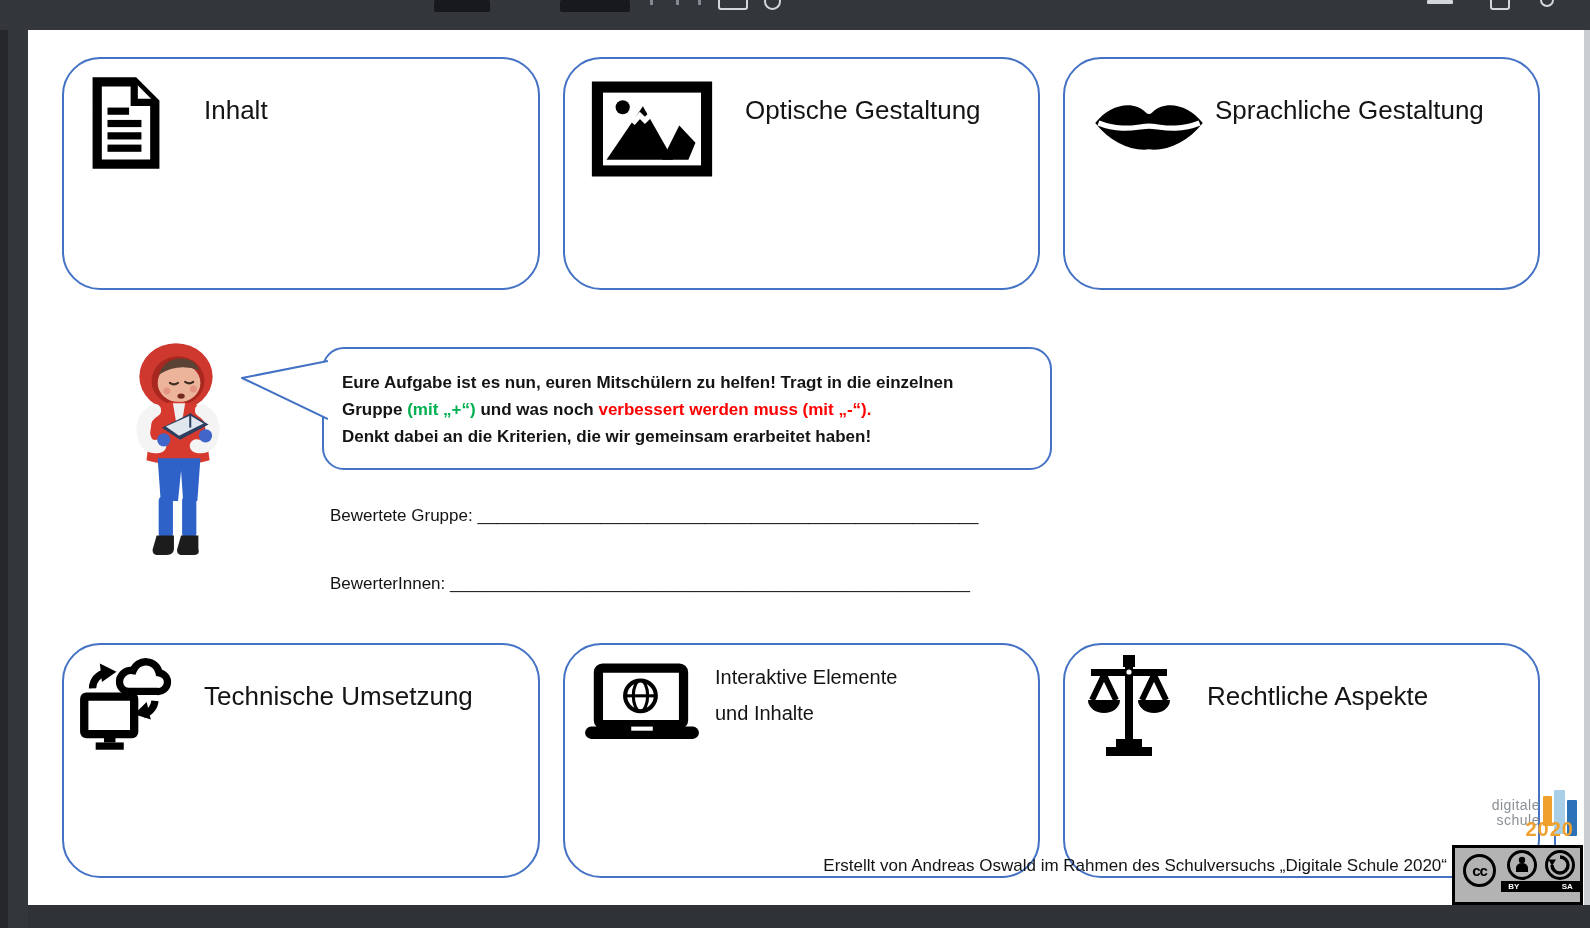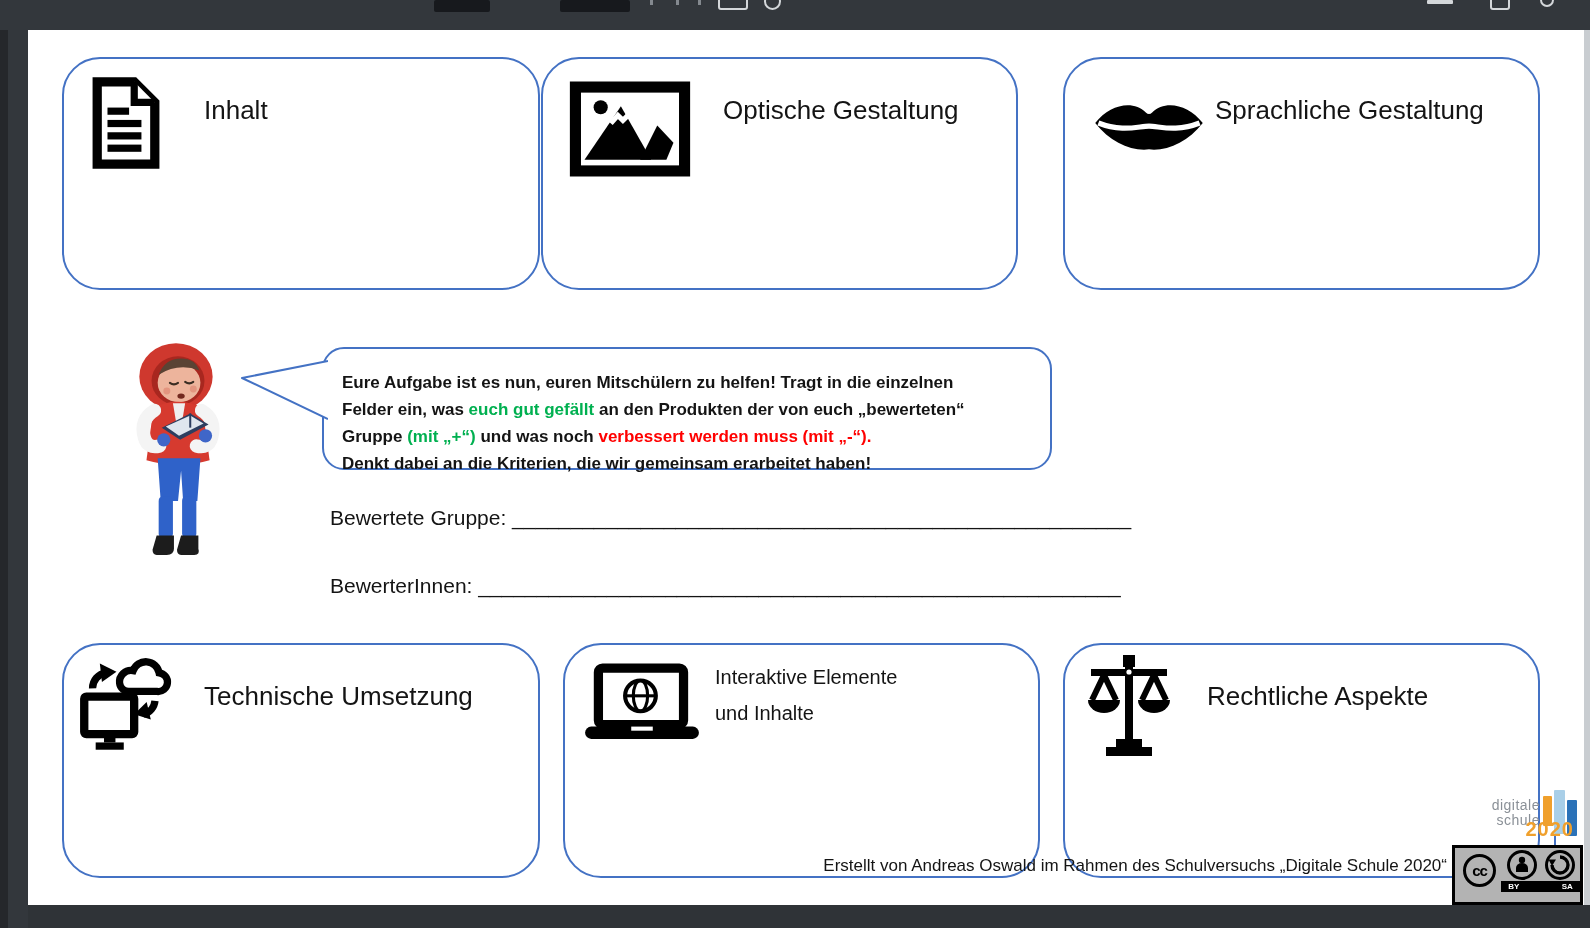--- a/index.html
+++ b/index.html
@@ -28,21 +28,21 @@
 
   
   .bubble{position:absolute;left:322px;top:347px;width:730px;height:123px;background:#fff;
           border:2px solid #4472C4;border-radius:22px;box-sizing:border-box;padding:20px 0 0 18px;}
   .bubble-line{font-size:17px;font-weight:bold;line-height:27px;color:#141414;white-space:nowrap;}
   .bubble .green{color:#00B050;}
   .bubble .red{color:#FF0000;}
   .bubble-tail{position:absolute;left:-86px;top:6px;}
 
   
-  .field-row{position:absolute;left:330px;font-size:21px;color:#141414;white-space:nowrap;}
+  .field-row{position:absolute;left:330px;font-size:17px;color:#141414;white-space:nowrap;}
   .field-row .blank{letter-spacing:0;color:#141414;}
 
   
   .credit{position:absolute;top:856px;right:143px;font-size:17px;color:#141414;white-space:nowrap;}
   .ds-logo{position:absolute;left:1462px;top:790px;width:120px;height:60px;}
   .ds-text{position:absolute;right:42px;top:8px;text-align:right;font-size:14px;line-height:15px;color:#8a9097;letter-spacing:.5px;}
   .ds-bar{position:absolute;border-radius:1px;}
   .ds-year{position:absolute;right:8px;top:28px;font-size:20px;font-weight:bold;color:#f0a02c;letter-spacing:1px;}
   .ds-line{position:absolute;left:92px;top:46px;width:2px;height:26px;background:#4472C4;}
   .cc-badge{position:absolute;left:1452px;top:845px;width:131px;height:60px;background:#b3b3b3;
@@ -89,21 +89,21 @@
         <path d="M43,6 V26 H63" fill="#fff" stroke="#000" stroke-width="7"></path>
         <rect x="17" y="31" width="21" height="7" fill="#000"></rect>
         <rect x="17" y="43" width="33" height="7" fill="#000"></rect>
         <rect x="17" y="55" width="33" height="7" fill="#000"></rect>
         <rect x="17" y="67" width="33" height="7" fill="#000"></rect>
       </svg>
     </div>
     <div class="crit-label">Inhalt</div>
   </div>
 
-  <div class="crit-box" style="left:541px;top:57px;width:477px;">
+  <div class="crit-box" style="left:563px;top:57px;width:477px;">
     <div class="icon-slot" style="top:22px;">
       <svg width="122" height="96" viewBox="0 0 120 95">
         <rect x="6" y="6" width="108" height="83" fill="#fff" stroke="#000" stroke-width="11"></rect>
         <circle cx="31" cy="26" r="7" fill="#000"></circle>
         <polygon points="15,78 51,25 81,78" fill="#000"></polygon>
         <polyline points="41,42 48,34 53,39 59,33" stroke="#fff" stroke-width="5" fill="none"></polyline>
         <polygon points="70,78 87,44 103,61 96,78" fill="#000"></polygon>
       </svg>
     </div>
     <div class="crit-label" style="left:180px;">Optische Gestaltung</div>
@@ -145,21 +145,20 @@
       <path d="M45,196 h17 v13 q0,6 -7,6 h-10 q-4,0 -4,-5 z" fill="#1c1c1c"></path>
       <path d="M69,196 h17 v13 q2,6 -4,6 h-13 q-4,0 -4,-5 z" fill="#1c1c1c"></path>
     </svg>
   </div>
 
   <div class="bubble">
     <svg class="bubble-tail" width="90" height="70">
       <path d="M90,6 L4,23 L90,64" fill="#ffffff" stroke="#4472C4" stroke-width="2" stroke-linejoin="round"></path>
     </svg>
     <div class="bubble-line"><span>Eure Aufgabe ist es nun, euren Mitschülern zu helfen! Tragt in die einzelnen</span></div>
-    <div class="bubble-line"><span>Felder ein, was </span><span class="green">euch gut gefällt</span><span> an den Produkten der von euch „bewerteten“</span></div>
     <div class="bubble-line"><span>Gruppe </span><span class="green">(mit „+“)</span><span> und was noch </span><span class="red">verbessert werden muss (mit „-“).</span></div>
     <div class="bubble-line"><span>Denkt dabei an die Kriterien, die wir gemeinsam erarbeitet haben!</span></div>
   </div>
 
   <div class="field-row" style="top:506px;">
     <span>Bewertete Gruppe:</span>
     <span class="blank">_____________________________________________________</span>
   </div>
   <div class="field-row" style="top:574px;">
     <span>BewerterInnen:</span>

